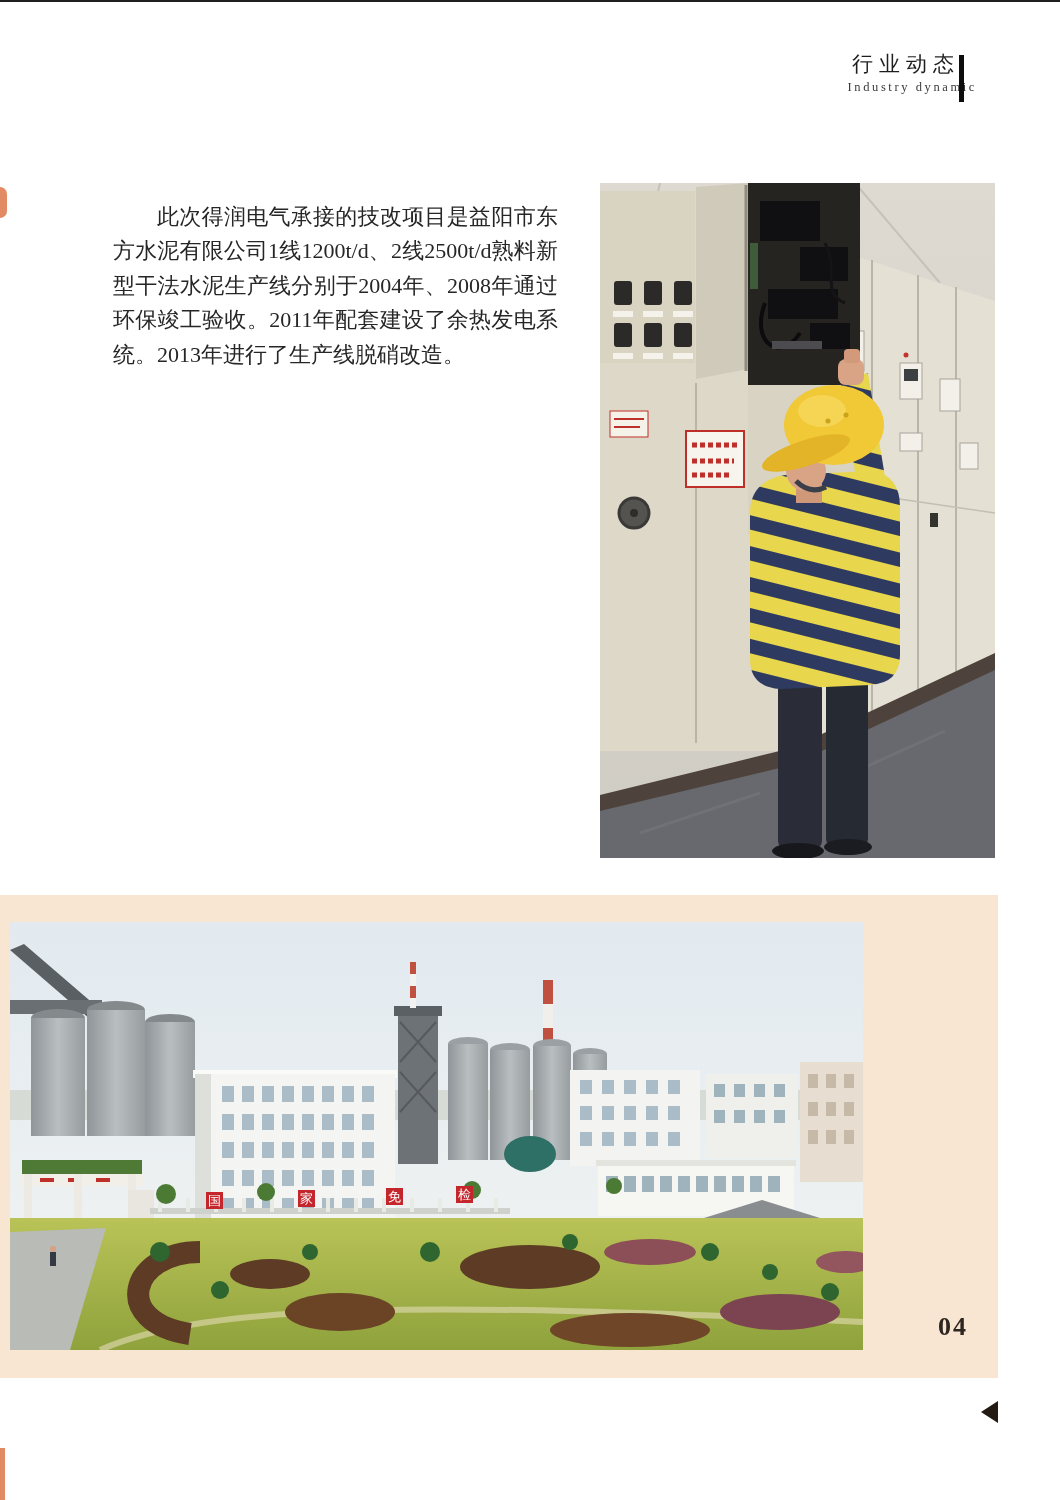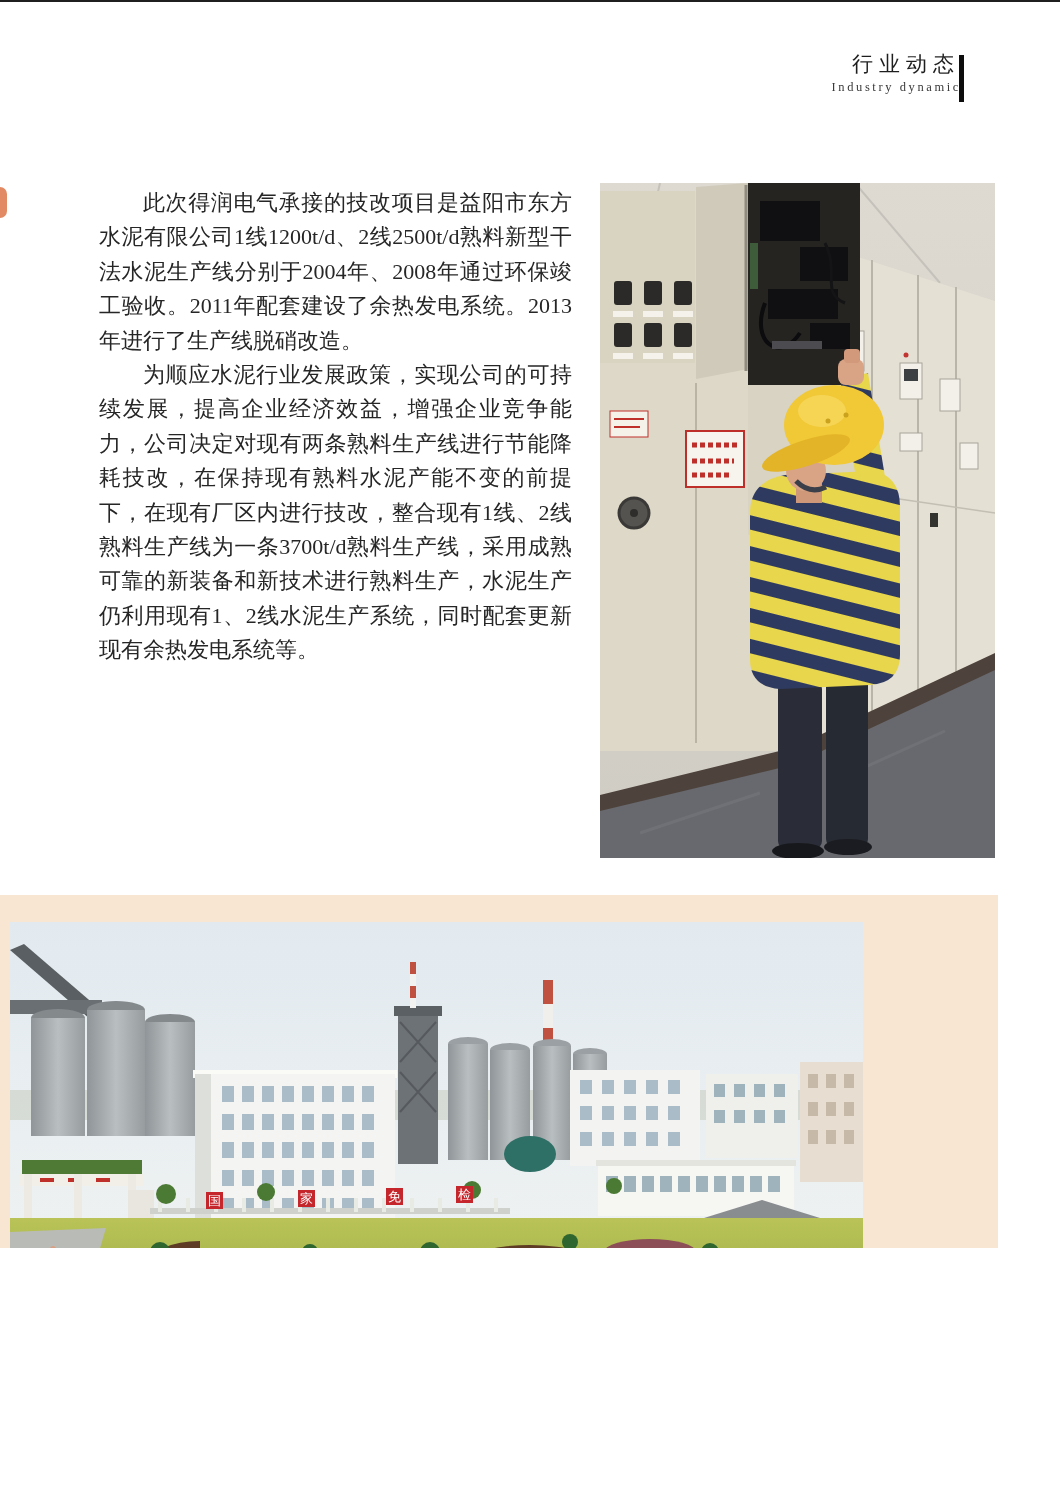--- a/index.html
+++ b/index.html
@@ -1,33 +1,33 @@
 <!DOCTYPE html>
 <html><head>
 <meta charset="utf-8">
 <style>
   html,body{margin:0;padding:0;background:#ffffff;}
-  .page{position:relative;width:1060px;height:1248px;background:#ffffff;overflow:hidden;
+  .page{position:relative;width:1060px;height:1500px;background:#ffffff;overflow:hidden;
         font-family:"Liberation Serif","DejaVu Serif",serif;}
   .top-edge{position:absolute;left:0;top:0;width:1060px;height:2px;background:#1f1f1f;}
 
   
   .hdr-cn{position:absolute;right:100px;top:50px;font-size:21px;letter-spacing:6px;color:#1e1e1e;}
-  .hdr-en{position:absolute;right:99px;top:80px;font-size:12.5px;letter-spacing:2.6px;color:#3a3a3a;}
+  .hdr-en{position:absolute;right:83px;top:80px;font-size:12.5px;letter-spacing:2.6px;color:#3a3a3a;}
   .hdr-bar{position:absolute;left:959px;top:55px;width:5px;height:47px;background:#0d0d0d;}
 
   
   .left-tab{position:absolute;left:0;top:187px;width:7px;height:31px;background:#e28a63;
             border-radius:0 16px 16px 0;}
   .left-strip{position:absolute;left:0;top:1448px;width:5px;height:52px;background:#e28a63;}
 
   
   .article{position:absolute;left:99px;top:186px;width:473px;color:#262626;
            font-size:22px;line-height:34.4px;text-align:justify;text-justify:inter-ideograph;}
-  .article p{margin:0;text-indent:2em;font-family:Liberation Serif, serif;}
+  .article p{margin:14px;text-indent:2em;font-family:Liberation Serif, serif;}
 
   
   .photo-electrician{position:absolute;left:600px;top:183px;width:395px;height:675px;
                      overflow:hidden;background:#d9d5cd;}
   .photo-electrician svg{display:block;width:100%;height:100%;}
 
   
   .bottom-band{position:absolute;left:0;top:895px;width:998px;height:483px;background:#f8e5d2;}
   .photo-factory{position:absolute;left:10px;top:27px;width:853px;height:428px;
                  overflow:hidden;background:#e7edf0;}
@@ -50,21 +50,20 @@
   <div class="left-strip"></div>
 
   <header>
     <div class="hdr-cn">行业动态</div>
     <div class="hdr-en">Industry dynamic</div>
     <div class="hdr-bar"></div>
   </header>
 
   <article class="article">
     <p>此次得润电气承接的技改项目是益阳市东方水泥有限公司1线1200t/d、2线2500t/d熟料新型干法水泥生产线分别于2004年、2008年通过环保竣工验收。2011年配套建设了余热发电系统。2013年进行了生产线脱硝改造。</p>
-    <p>为顺应水泥行业发展政策，实现公司的可持续发展，提高企业经济效益，增强企业竞争能力，公司决定对现有两条熟料生产线进行节能降耗技改，在保持现有熟料水泥产能不变的前提下，在现有厂区内进行技改，整合现有1线、2线熟料生产线为一条3700t/d熟料生产线，采用成熟可靠的新装备和新技术进行熟料生产，水泥生产仍利用现有1、2线水泥生产系统，同时配套更新现有余热发电系统等。</p>
   </article>
 
   <figure class="photo-electrician" style="margin:0" aria-label="电工戴黄色安全帽检修高低压开关柜">
     <svg viewBox="0 0 395 675" preserveAspectRatio="none">
       <defs>
         <linearGradient id="ceil" x1="0" y1="0" x2="0" y2="1">
           <stop offset="0" stop-color="#ded9d1"></stop>
             <stop offset="1" stop-color="#cfccc4"></stop>
         </linearGradient>
         <pattern id="stripes" width="30" height="30" patternUnits="userSpaceOnUse" patternTransform="rotate(14)">

